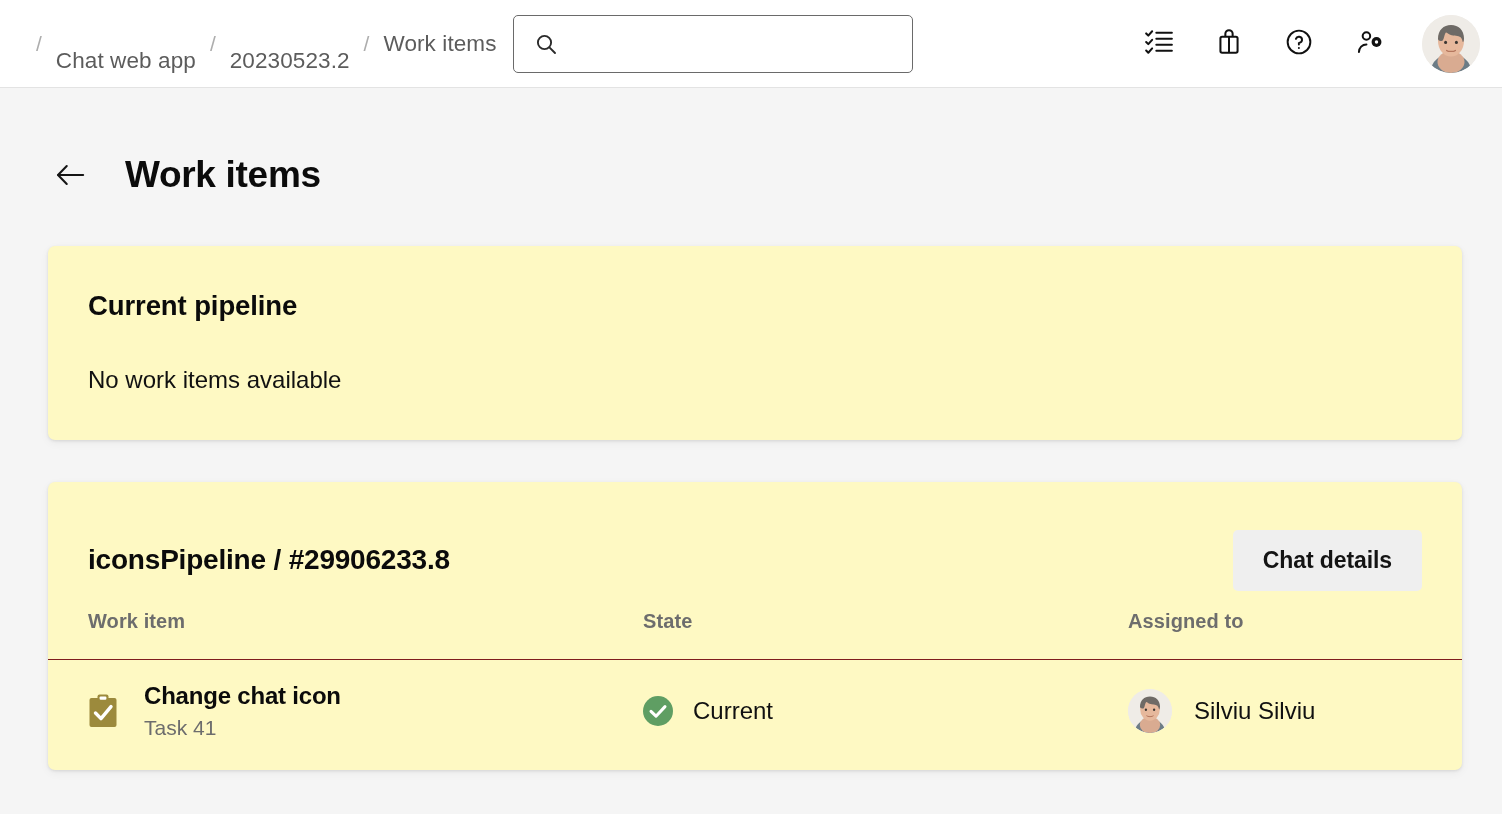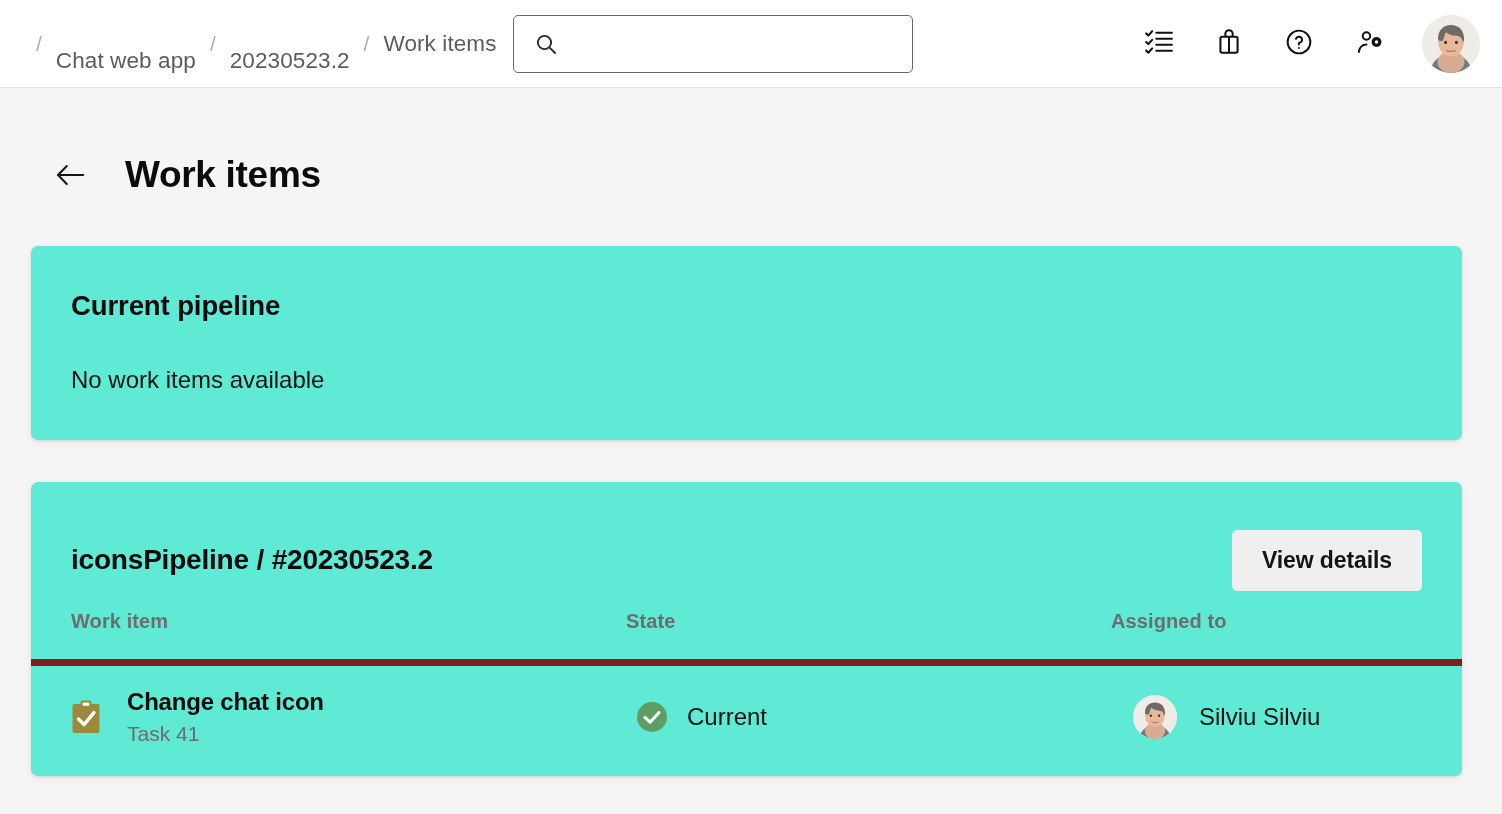--- a/index.html
+++ b/index.html
@@ -139,22 +139,22 @@
   .page-title {
     font-size: 37px;
     font-weight: bold;
     letter-spacing: -0.3px;
     margin-left: 35px;
     color: #0b0b0b;
   }
 
   
   .card {
-    margin: 0 40px 0 31px;
-    background: #5eead4;
+    margin: 0 40px 0 48px;
+    background: #fef9c3;
     border-radius: 7px;
     box-shadow: 0 1px 3px rgba(0,0,0,0.10), 0 3px 10px rgba(0,0,0,0.05);
   }
 
   .card-pipeline { margin-top: 36px; padding: 44px 40px 46px 40px; }
 
   .card-title {
     font-size: 27.5px;
     color: #0b0b0b;
     letter-spacing: -0.1px;
@@ -195,40 +195,39 @@
     letter-spacing: -0.1px;
   }
 
   
   .wi-table { width: 100%; }
 
   .wi-colhead {
     display: flex;
     align-items: center;
     padding: 10px 40px 26px 40px;
-    border-bottom: 7px solid #7f1d1d;
+    border-bottom: 1px solid #7f1d1d;
   }
 
   .wi-colhead span {
     font-size: 20px;
     font-weight: bold;
     color: #6d6d6d;
     letter-spacing: 0.1px;
   }
 
   .col-workitem { width: 555px; flex: 0 0 auto; }
   .col-state    { width: 485px; flex: 0 0 auto; }
   .col-assigned { flex: 1 1 auto; }
 
   .wi-row {
     display: flex;
     align-items: center;
     padding: 22px 40px 30px 40px;
     min-height: 108px;
-    gap: 11px;
   }
 
   .wi-item-cell { display: flex; align-items: center; }
 
   .task-icon {
     width: 30px;
     height: 36px;
     flex: 0 0 auto;
     margin-right: 26px;
   }
@@ -378,22 +377,22 @@
 </div>
 
 <section class="card card-pipeline">
   <h2 class="card-title">Current pipeline</h2>
   <p class="card-empty">No work items available</p>
 </section>
 
 <section class="card card-workitems">
 
   <div class="wi-head">
-    <h2 class="wi-head-title">iconsPipeline / #20230523.2</h2>
-    <button class="view-details-btn">View details</button>
+    <h2 class="wi-head-title">iconsPipeline / #29906233.8</h2>
+    <button class="view-details-btn">Chat details</button>
   </div>
 
   <div class="wi-table">
 
     <div class="wi-colhead">
       <span class="col-workitem">Work item</span>
       <span class="col-state">State</span>
       <span class="col-assigned">Assigned to</span>
     </div>
 

